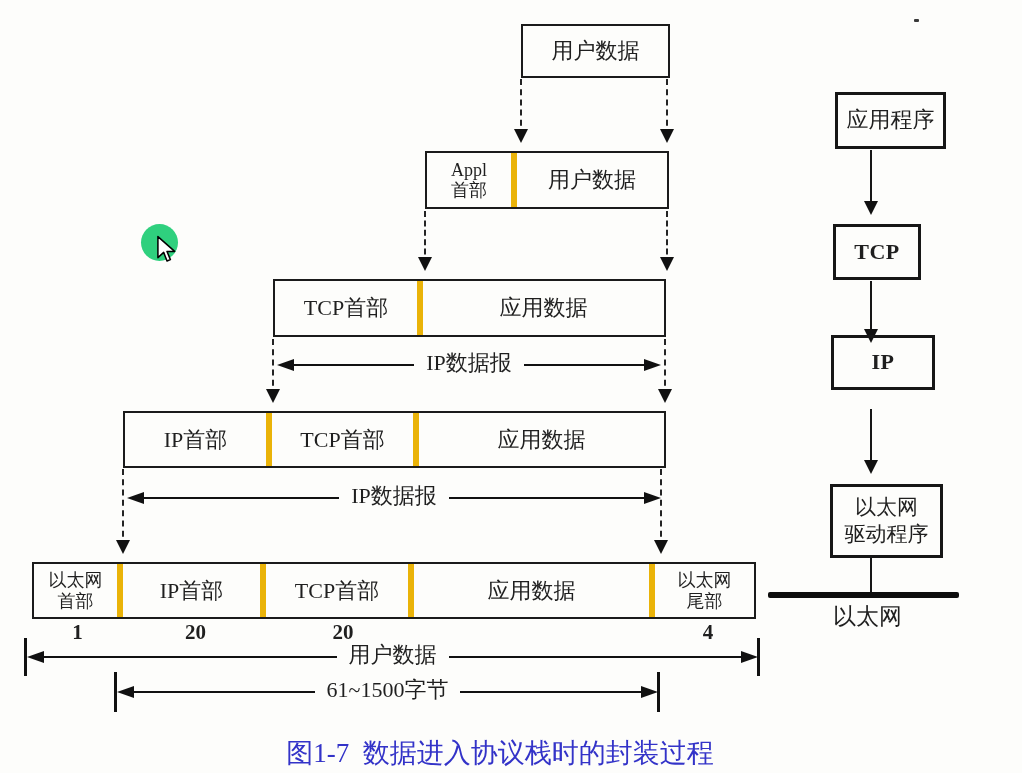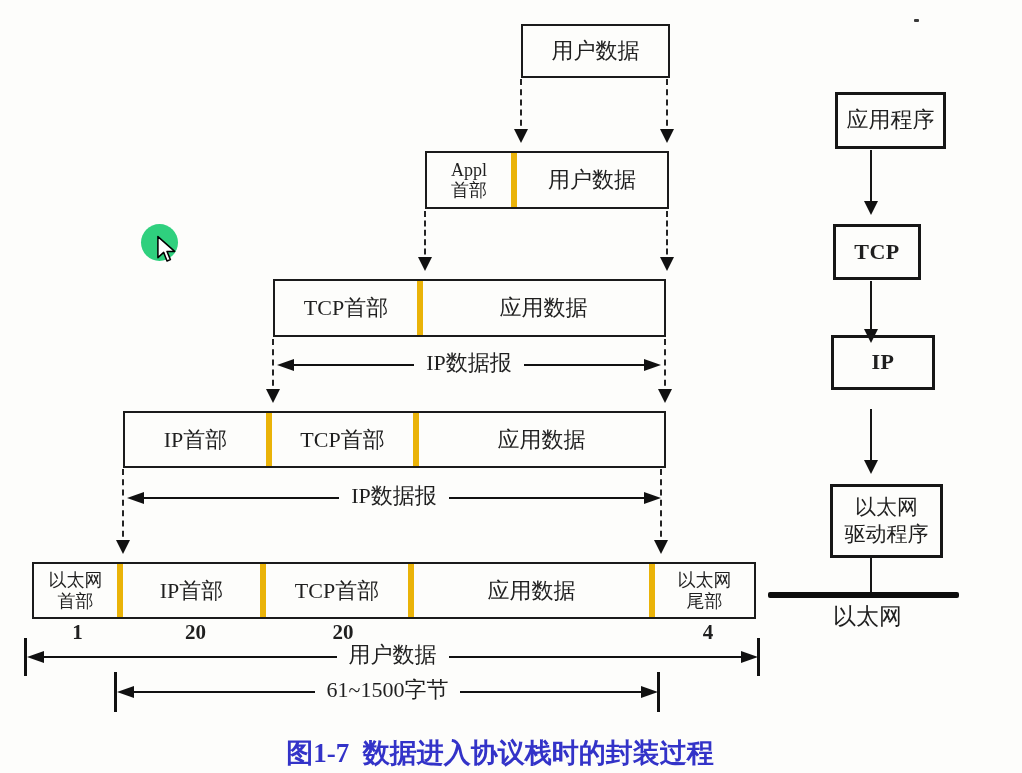--- a/index.html
+++ b/index.html
@@ -34,21 +34,21 @@
   
   .rbox{position:absolute;border:3px solid #161616;box-sizing:border-box;display:flex;flex-direction:column;
         align-items:center;justify-content:center;font-size:22px;line-height:1.3;text-align:center;margin-left:18px;}
   .bold{font-weight:bold;letter-spacing:.5px;}
   .bus{position:absolute;left:768px;top:592px;width:191px;height:6px;background:#0d0d0d;border-radius:2px;}
   .buslabel{position:absolute;left:800px;top:601px;width:135px;text-align:center;font-size:23px;}
   
   .sizelbl{position:absolute;top:620px;height:24px;text-align:center;font-size:21px;font-weight:700;}
   
   .caption{position:absolute;left:230px;top:735px;width:540px;text-align:center;
-           font-size:27px;font-weight:700;color:#3333c8;white-space:pre;}
+           font-size:27px;font-weight:400;color:#3333c8;white-space:pre;}
   
   .cursor-highlight{position:absolute;left:141px;top:224px;width:37px;height:37px;border-radius:50%;background:#2fd07e;}
   .cursor{position:absolute;left:156px;top:235px;width:23px;height:30px;}
   .speck{position:absolute;left:914px;top:19px;width:5px;height:3px;background:#3a3a3a;border-radius:1px;}
 </style>
 </head>
 <body>
 
 <div class="stage">
 

